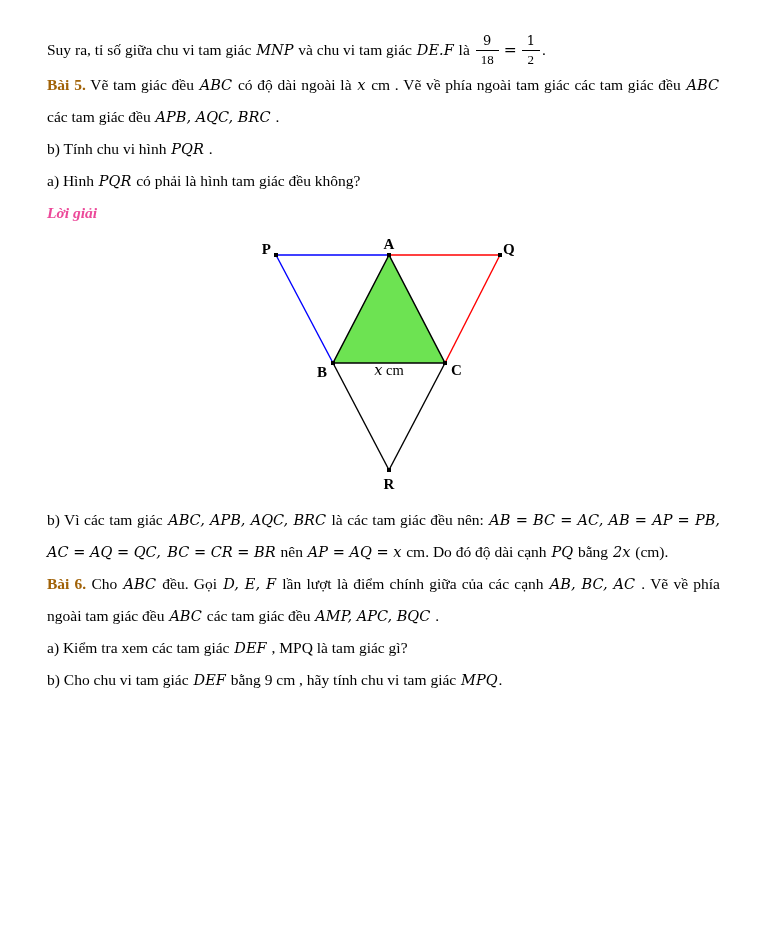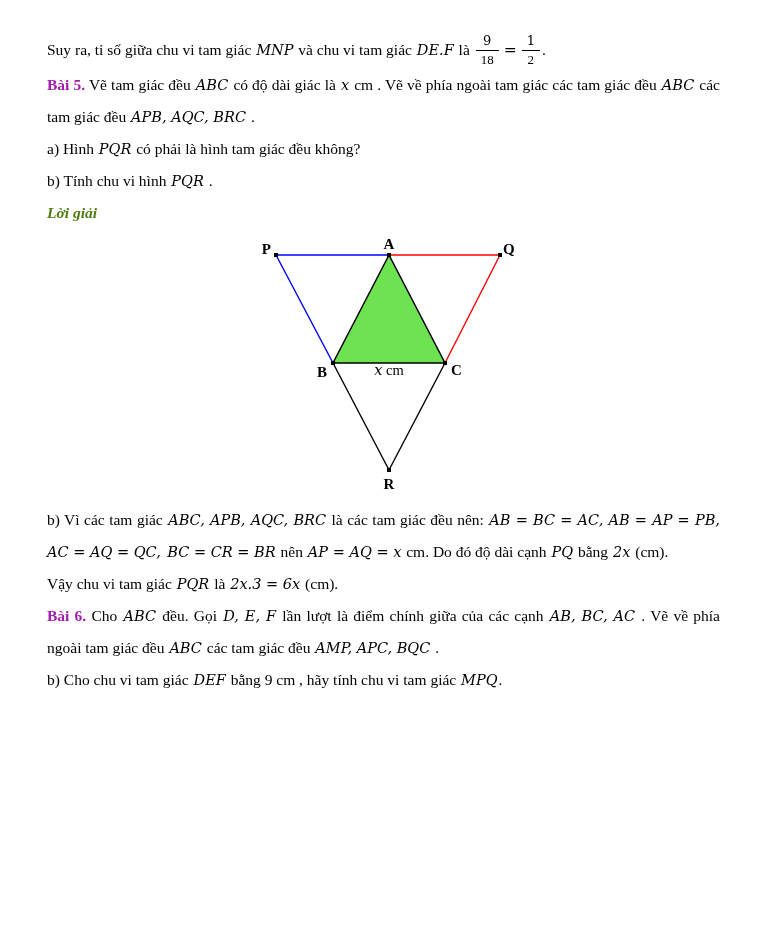--- a/index.html
+++ b/index.html
@@ -19,22 +19,22 @@
     line-height: 31px;
   }
   .t { font-family: "Liberation Serif", serif; }
   .m {
     font-family: "DejaVu Serif", serif;
     font-style: italic;
     font-size: 14.5px;
     padding: 0 1px;
   }
   .mb { font-weight: normal; }
-  .bb { color: #a21caf; font-weight: bold; }
-  .bi { color: #4d7c0f; font-weight: bold; font-style: italic; }
+  .bb { color: #a16207; font-weight: bold; }
+  .bi { color: #ec4899; font-weight: bold; font-style: italic; }
   .frac {
     display: inline-flex;
     flex-direction: column;
     vertical-align: middle;
     text-align: center;
     font-family: "DejaVu Serif", serif;
     font-size: 13px;
     line-height: 16px;
     margin: 0 2px;
     transform: translateY(-1px);
@@ -60,25 +60,25 @@
 
   <p class="para"><span class="t">Suy ra, tỉ số giữa chu vi tam giác </span><span class="m">MNP</span><span class="t"> và chu vi tam giác </span><span class="m">DE.F</span><span class="t"> là </span><span class="frac">
         <span class="num">9</span>
         <span class="den">18</span>
       </span><span class="eqs">=</span><span class="frac">
         <span class="num">1</span>
         <span class="den">2</span>
       </span><span class="t">.</span></p>
 
 
-  <p class="para"><span class="bb">Bài 5.</span><span class="t"> Vẽ tam giác đều </span><span class="m">ABC</span><span class="t"> có độ dài giác là </span><span class="m">x</span><span class="t"> cm . Vẽ về phía ngoài tam giác các tam giác đều </span><span class="m">ABC</span><span class="t"> các tam giác đều </span><span class="m">APB, AQC, BRC</span><span class="t"> .</span></p>
+  <p class="para"><span class="bb">Bài 5.</span><span class="t"> Vẽ tam giác đều </span><span class="m">ABC</span><span class="t"> có độ dài ngoài là </span><span class="m">x</span><span class="t"> cm . Vẽ về phía ngoài tam giác các tam giác đều </span><span class="m">ABC</span><span class="t"> các tam giác đều </span><span class="m">APB, AQC, BRC</span><span class="t"> .</span></p>
+
+  <p class="para"><span class="t">b) Tính chu vi hình </span><span class="m">PQR</span><span class="t"> .</span></p>
 
   <p class="para"><span class="t">a) Hình </span><span class="m">PQR</span><span class="t"> có phải là hình tam giác đều không?</span></p>
-
-  <p class="para"><span class="t">b) Tính chu vi hình </span><span class="m">PQR</span><span class="t"> .</span></p>
 
   <p class="para"><span class="bi">Lời giải</span></p>
 
   <div class="figure-wrap">
     <svg width="272" height="262" viewBox="0 0 272 262" xmlns="http://www.w3.org/2000/svg">
 
       <line x1="26" y1="21" x2="139" y2="21" stroke-width="1.4" stroke="#0000ff"></line>
       <line x1="26" y1="21" x2="83" y2="129" stroke-width="1.4" stroke="#0000ff"></line>
       <line x1="139" y1="21" x2="250" y2="21" stroke-width="1.4" stroke="#ff0000"></line>
       <line x1="250" y1="21" x2="195" y2="129" stroke-width="1.4" stroke="#ff0000"></line>
@@ -101,20 +101,20 @@
       <text class="vlabel" x="201" y="141" text-anchor="start">C</text>
       <text class="vlabel" x="139" y="255" text-anchor="middle">R</text>
 
       <text class="slabel" x="139" y="141" text-anchor="middle"><tspan class="it">x</tspan><tspan> cm</tspan></text>
     </svg>
   </div>
 
 
   <p class="para"><span class="t">b) Vì các tam giác </span><span class="m">ABC, APB, AQC, BRC</span><span class="t"> là các tam giác đều nên: </span><span class="m">AB = BC = AC,  AB = AP = PB, AC = AQ = QC,  </span><span class="m mb">BC = CR = BR</span><span class="t"> nên </span><span class="m">AP = AQ = x</span><span class="t"> cm. Do đó độ dài cạnh </span><span class="m">PQ</span><span class="t"> bằng </span><span class="m">2x</span><span class="t"> (cm).</span></p>
 
-  <p class="para"><span class="t">Vậy chu vi tam giác </span><span class="m">PQR</span><span class="t"> là </span><span class="m">2x.3 = 6x</span><span class="t"> (cm).</span></p>
 
   <p class="para"><span class="bb">Bài 6.</span><span class="t"> Cho </span><span class="m">ABC</span><span class="t"> đều. Gọi </span><span class="m">D, E, F</span><span class="t"> lần lượt là điểm chính giữa của các cạnh </span><span class="m">AB, BC, AC</span><span class="t"> . Vẽ về phía ngoài tam giác đều </span><span class="m">ABC</span><span class="t"> các tam giác đều </span><span class="m">AMP, APC, BQC</span><span class="t"> .</span></p>
 
+  <p class="para"><span class="t">a) Kiểm tra xem các tam giác </span><span class="m">DEF</span><span class="t"> , </span><span class="t">MPQ</span><span class="t"> là tam giác gì?</span></p>
 
   <p class="para"><span class="t">b) Cho chu vi tam giác </span><span class="m">DEF</span><span class="t"> bằng 9 cm , hãy tính chu vi tam giác </span><span class="m">MPQ</span><span class="t">.</span></p>
 
 </div>
 
 </body></html>

